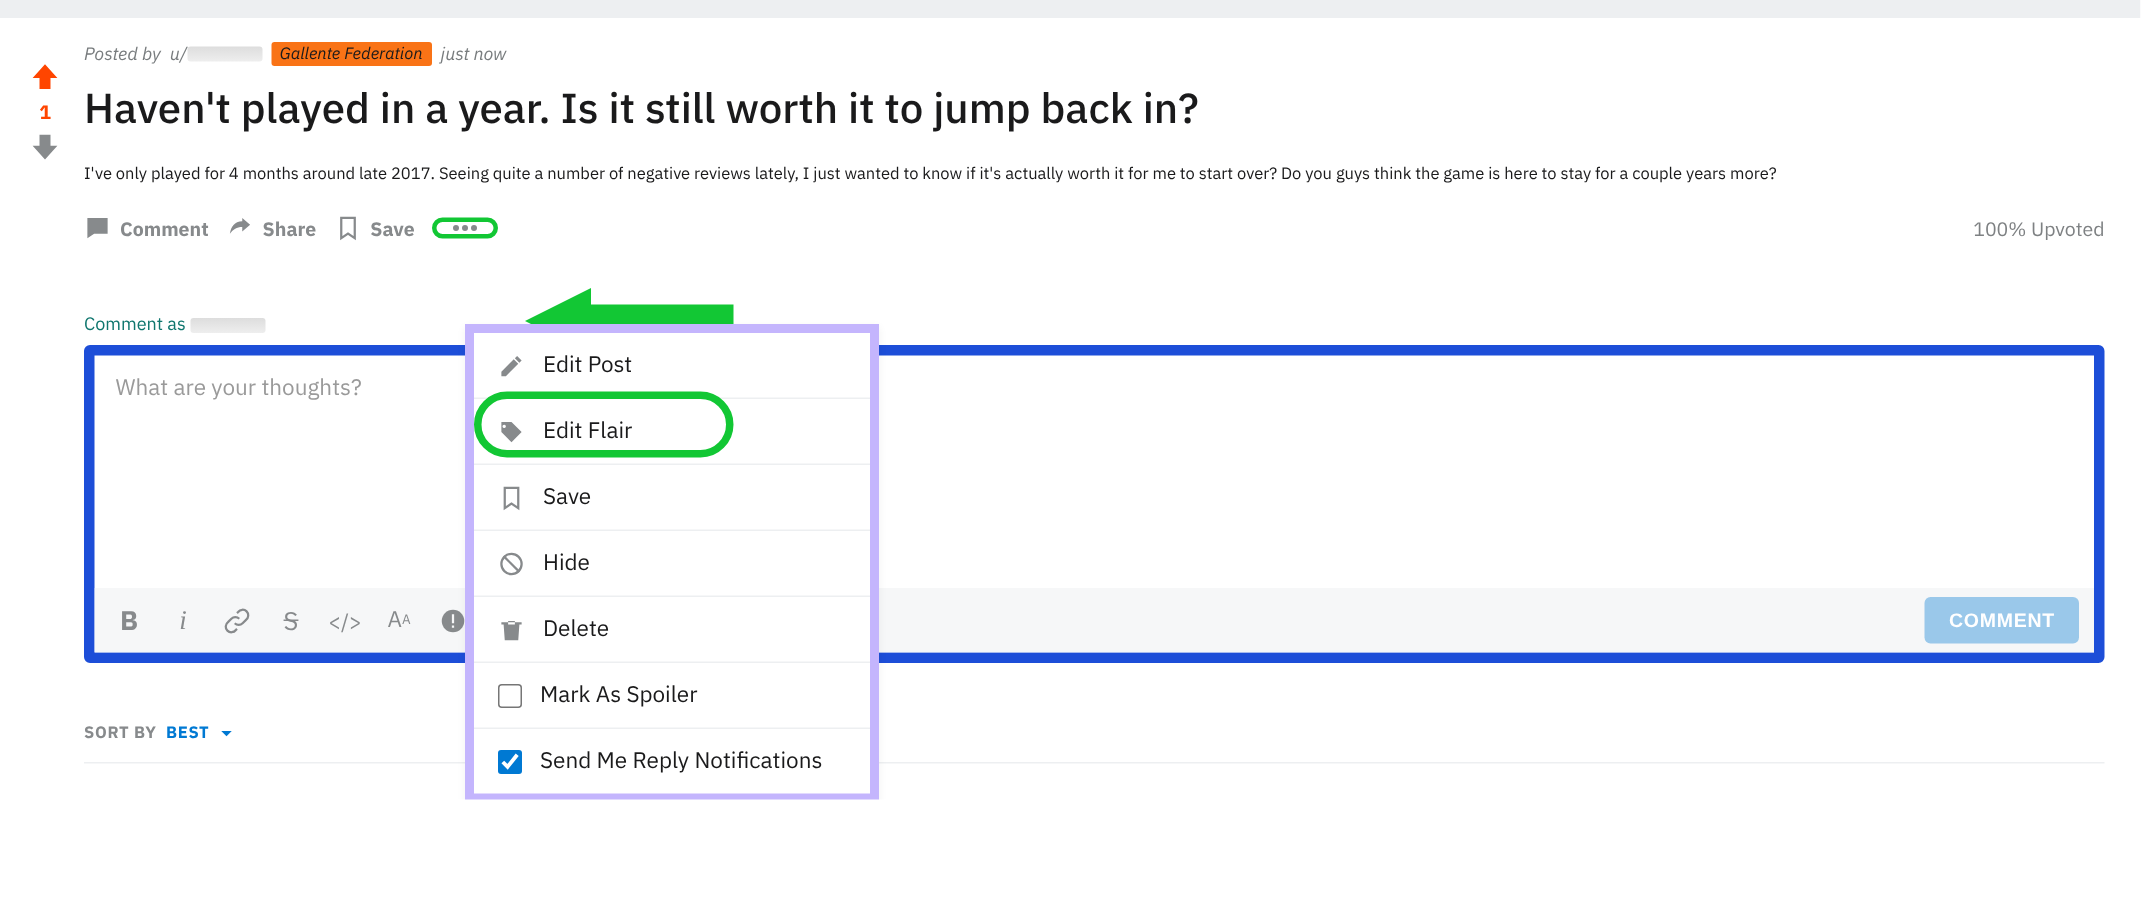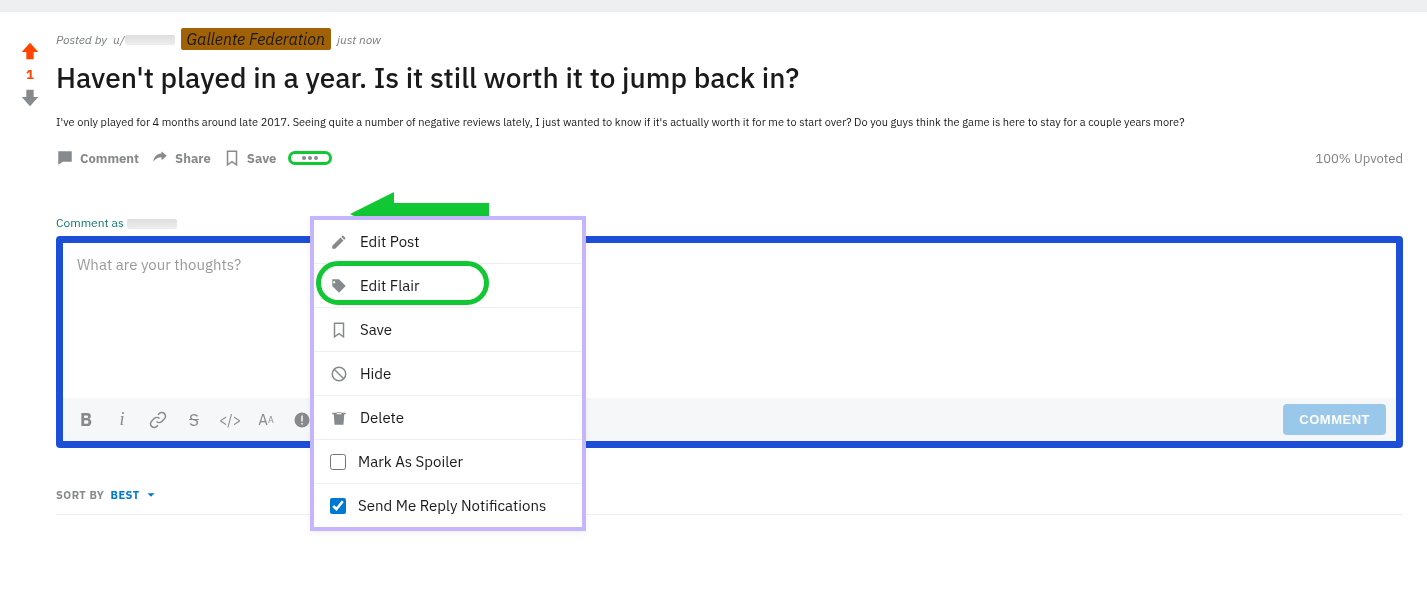--- a/index.html
+++ b/index.html
@@ -5,21 +5,21 @@
 * { margin: 0; padding: 0; box-sizing: border-box; }
 body { font-family: "IBM Plex Sans", -apple-system, BlinkMacSystemFont, "Segoe UI", Arial, sans-serif; background: #fff; color: #1a1a1b; }
 .topbar { height: 12px; background: #edeff1; }
 .container { position: relative; padding: 16px 24px 24px 16px; }
 .vote-col { position: absolute; left: 16px; top: 28px; width: 28px; display: flex; flex-direction: column; align-items: center; }
 .vote-up svg, .vote-down svg { width: 22px; height: 22px; display: block; }
 .vote-score { font-size: 13px; font-weight: 700; color: #ff4500; margin: 4px 0; }
 .content { margin-left: 40px; }
 .meta { font-size: 12px; color: #787c7e; display: flex; align-items: center; gap: 6px; flex-wrap: wrap; font-style: italic; }
 .meta .user { color: #787c7e; text-decoration: none; }
-.flair-pill { background: #a16207; color: #1a1a1b; padding: 1px 6px; border-radius: 2px; font-size: 16px; }
+.flair-pill { background: #f97316; color: #1a1a1b; padding: 1px 6px; border-radius: 2px; font-size: 11px; }
 .post-title { font-size: 28px; font-weight: 500; margin-top: 10px; line-height: 1.3; }
 .post-body { font-size: 11px; color: #1a1a1b; margin-top: 18px; line-height: 1.55; max-width: 1130px; }
 .action-bar { display: flex; align-items: center; gap: 12px; margin-top: 18px; color: #878a8c; font-size: 13px; font-weight: 700; position: relative; }
 .action-btn { display: inline-flex; align-items: center; gap: 6px; color: #878a8c; cursor: pointer; }
 .action-btn svg { width: 18px; height: 18px; fill: #878a8c; }
 .more-btn { border: 3px solid #12c734; border-radius: 18px; padding: 2px 10px; line-height: 0; cursor: pointer; }
 .more-dots span { width: 4px; height: 4px; background: #878a8c; border-radius: 50%; display: inline-block; margin: 0 1px; }
 .arrow-annot { position: absolute; left: 350px; top: 180px; display: flex; align-items: center; }
 .arrow-body { width: 95px; height: 22px; background: #12c734; }
 .arrow-head { width: 0; height: 0; border-top: 22px solid transparent; border-bottom: 22px solid transparent; border-right: 44px solid #12c734; }
@@ -28,21 +28,21 @@
 .editor-wrap { border: 7px solid #1d4ed8; border-radius: 4px; margin-top: 6px; overflow: hidden; }
 .editor-area { min-height: 155px; padding: 12px 14px; font-size: 15px; color: #9a9a9a; }
 .editor-toolbar { background: #f6f7f8; display: flex; align-items: center; padding: 6px 10px; gap: 10px; }
 .editor-toolbar .tool { width: 26px; height: 26px; display: inline-flex; align-items: center; justify-content: center; color: #878a8c; cursor: pointer; }
 .tool svg { width: 18px; height: 18px; fill: #878a8c; }
 .md-link { color: #0079d3; font-size: 13px; margin-left: 8px; cursor: pointer; }
 .comment-btn { margin-left: auto; background: #9ac8ea; color: #fff; border: none; border-radius: 4px; padding: 8px 16px; font-size: 13px; font-weight: 700; letter-spacing: 0.5px; text-transform: uppercase; cursor: pointer; }
 .sort-row { font-size: 11px; font-weight: 700; letter-spacing: 0.5px; color: #878a8c; margin-top: 40px; text-transform: uppercase; }
 .sort-row .sort-val { color: #0079d3; display: inline-flex; align-items: center; gap: 4px; cursor: pointer; }
 .sort-row .sort-val svg { width: 14px; height: 14px; fill: #0079d3; }
-.dropdown { position: absolute; left: 310px; top: 204px; width: 276px; background: #fff; border: 4px solid #c4b5fd; box-shadow: 0 2px 6px rgba(0,0,0,0.06); z-index: 5; }
+.dropdown { position: absolute; left: 310px; top: 204px; width: 276px; background: #fff; border: 6px solid #c4b5fd; box-shadow: 0 2px 6px rgba(0,0,0,0.06); z-index: 5; }
 .dropdown-item { display: flex; align-items: center; gap: 12px; padding: 12px 16px; font-size: 15px; color: #1a1a1b; border-bottom: 1px solid #edeff1; cursor: pointer; }
 .dropdown-item:last-child { border-bottom: none; }
 .dropdown-item svg { width: 18px; height: 18px; fill: #878a8c; flex-shrink: 0; }
 .dropdown-item input[type="checkbox"] { width: 16px; height: 16px; flex-shrink: 0; accent-color: #0079d3; }
 .highlight-ring { position: absolute; border: 5px solid #12c734; border-radius: 22px; pointer-events: none; }
 .ring-flair { left: 316px; top: 249px; width: 173px; height: 44px; z-index: 6; }
 .redact { display: inline-block; width: 50px; height: 10px; background: linear-gradient(#ddd,#eee); border-radius: 2px; vertical-align: middle; }
 hr.sep { border: none; border-top: 1px solid #edeff1; margin-top: 12px; }
 </style>
 </head>

